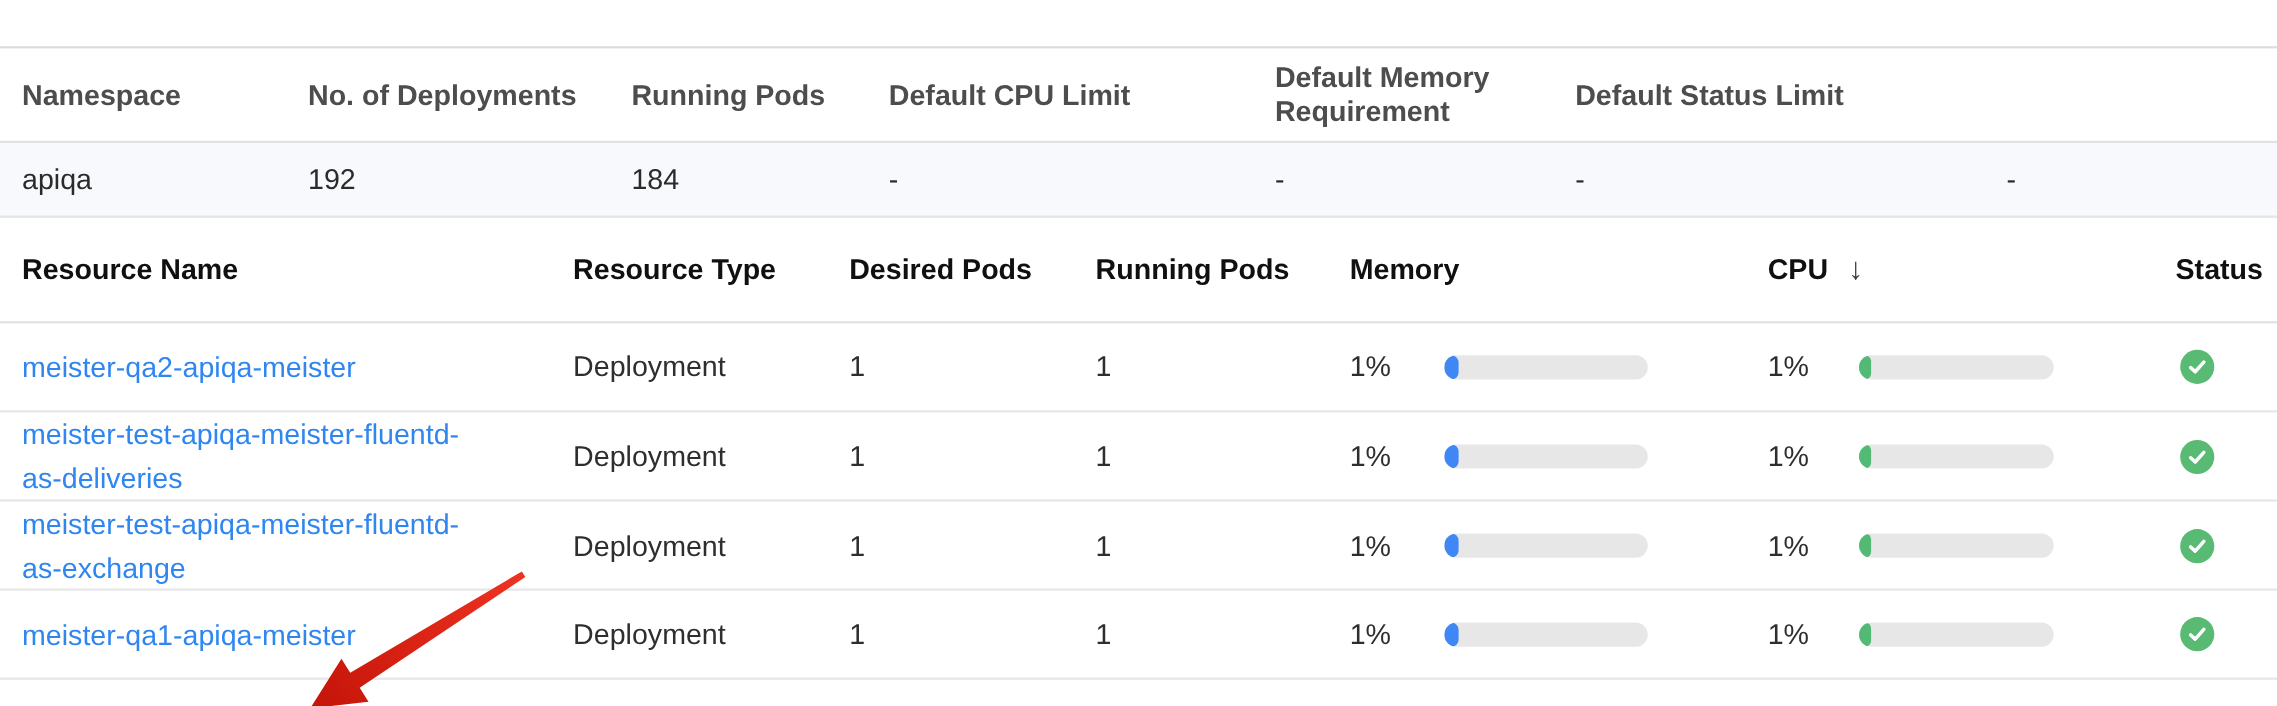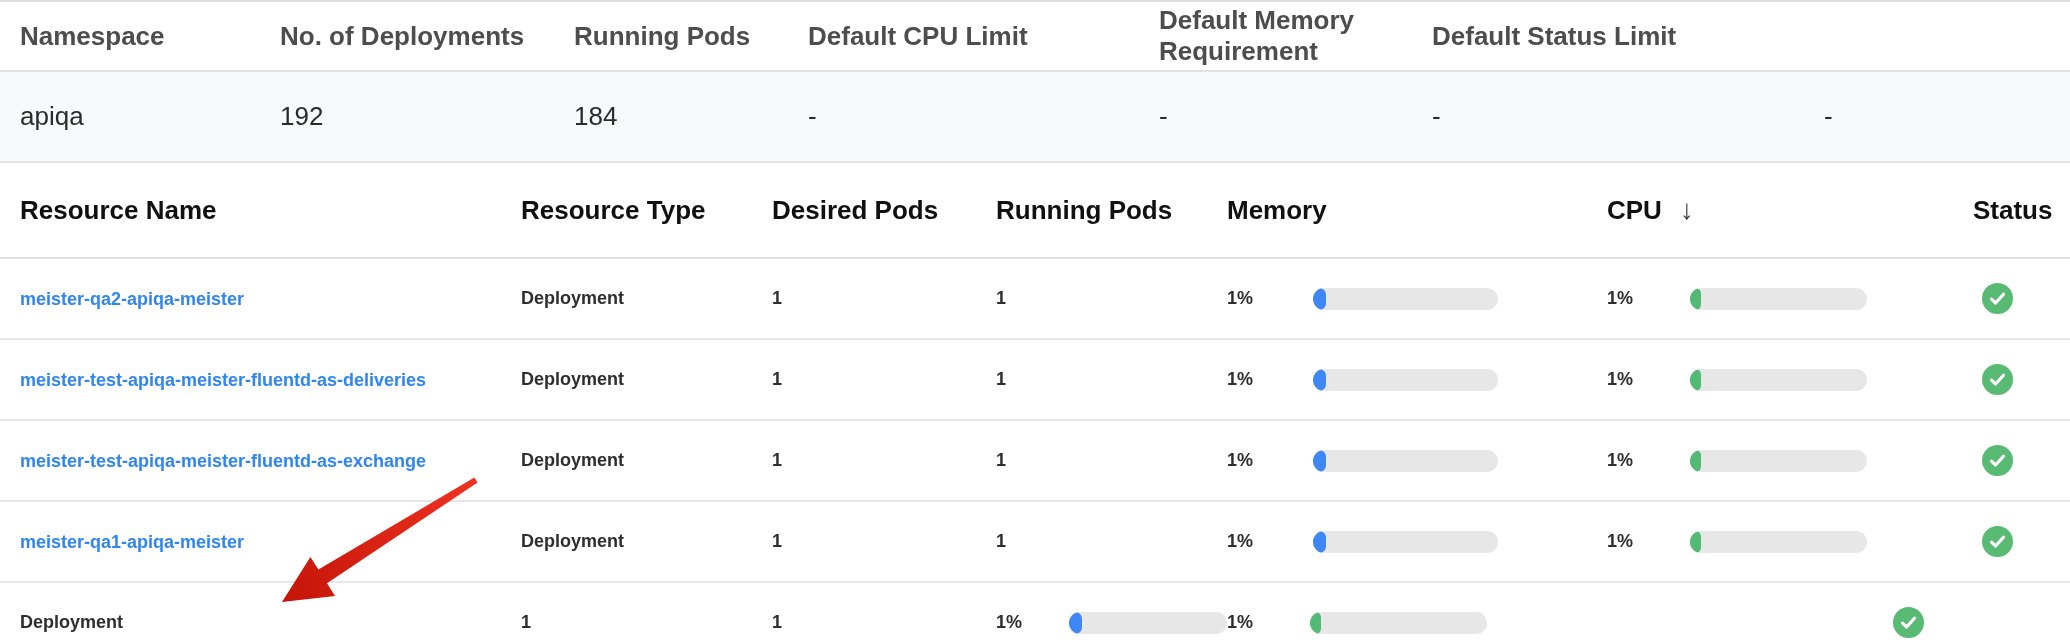--- a/index.html
+++ b/index.html
@@ -6,53 +6,53 @@
   html,body { width:2070px; height:642px; background:#ffffff; overflow:hidden;
     font-family:"Liberation Sans","DejaVu Sans",sans-serif; }
   .page { position:relative; width:2070px; height:642px; background:#fff; }
 
   
   .grid-row { display:grid; align-items:center; padding-left:20px; padding-right:8px; }
 
   
   .ns-header {
     grid-template-columns:260px 294px 234px 351px 273px 392px 1fr;
-    height:72px; border-top:2px solid #dcdcde; border-bottom:2px solid #e2e2e4;
-    font-size:26px; font-weight:700; color:#4d4d4d;
+    height:88px; border-top:2px solid #dcdcde; border-bottom:2px solid #e2e2e4;
+    font-size:26px; font-weight:700; color:#4d4d4d;margin-top:42px;
   }
   .ns-row {
     grid-template-columns:260px 294px 234px 351px 273px 392px 1fr;
-    height:91px; background:#f8f9fd; border-bottom:2px solid #e4e5e9;
+    height:68px; background:#f8f9fd; border-bottom:2px solid #e4e5e9;
     font-size:26px; color:#2b2b2b;
   }
   .sort-icon { font-size:28px; font-weight:400; color:#3f3f3f; margin-left:18px; }
 
   
   .res-header {
     grid-template-columns:501px 251px 224px 231px 380px 366px 1fr;
     height:96px; border-bottom:2px solid #e2e2e4;
     font-size:26px; font-weight:700; color:#101010;
   }
   .res-row {
     grid-template-columns:501px 251px 224px 231px 380px 366px 1fr;
     height:81px; border-bottom:2px solid #e6e6e8;
-    font-size:18px; color:#2e2e2e;font-weight:bold;
+    font-size:26px; color:#2e2e2e;
   }
   .name-cell a { color:#2f86f0; text-decoration:none; display:inline-block;
     max-width:416px; line-height:40px; overflow-wrap:normal; }
   .meter-cell { display:flex; align-items:center; }
   .pct-cpu { display:inline-block; width:86px; }
   .pct-mem { display:inline-block; width:83px; }
   .track { position:relative; width:185px; height:22px; background:#e7e7e8; border-radius:11px; overflow:hidden; }
   .track.mem { width:177px; }
   .fill { position:absolute; left:0; top:0; height:22px; border-radius:11px; }
   .fill.cpu { width:13px; background:#3f87f5; }
   .fill.mem { width:11px; background:#52ba74; }
   .status-cell { display:flex; justify-content:flex-end; padding-right:49px; }
-  .status-head { text-align:left; }
+  .status-head { text-align:center; }
   .check-badge { width:31px; height:31px; border-radius:50%; background:#58ba73;
     display:flex; align-items:center; justify-content:center; }
 
   
   .arrow-overlay { position:absolute; left:0; top:0; width:2070px; height:642px; pointer-events:none; }
 </style>
 </head>
 <body>
 
 <div class="page">

